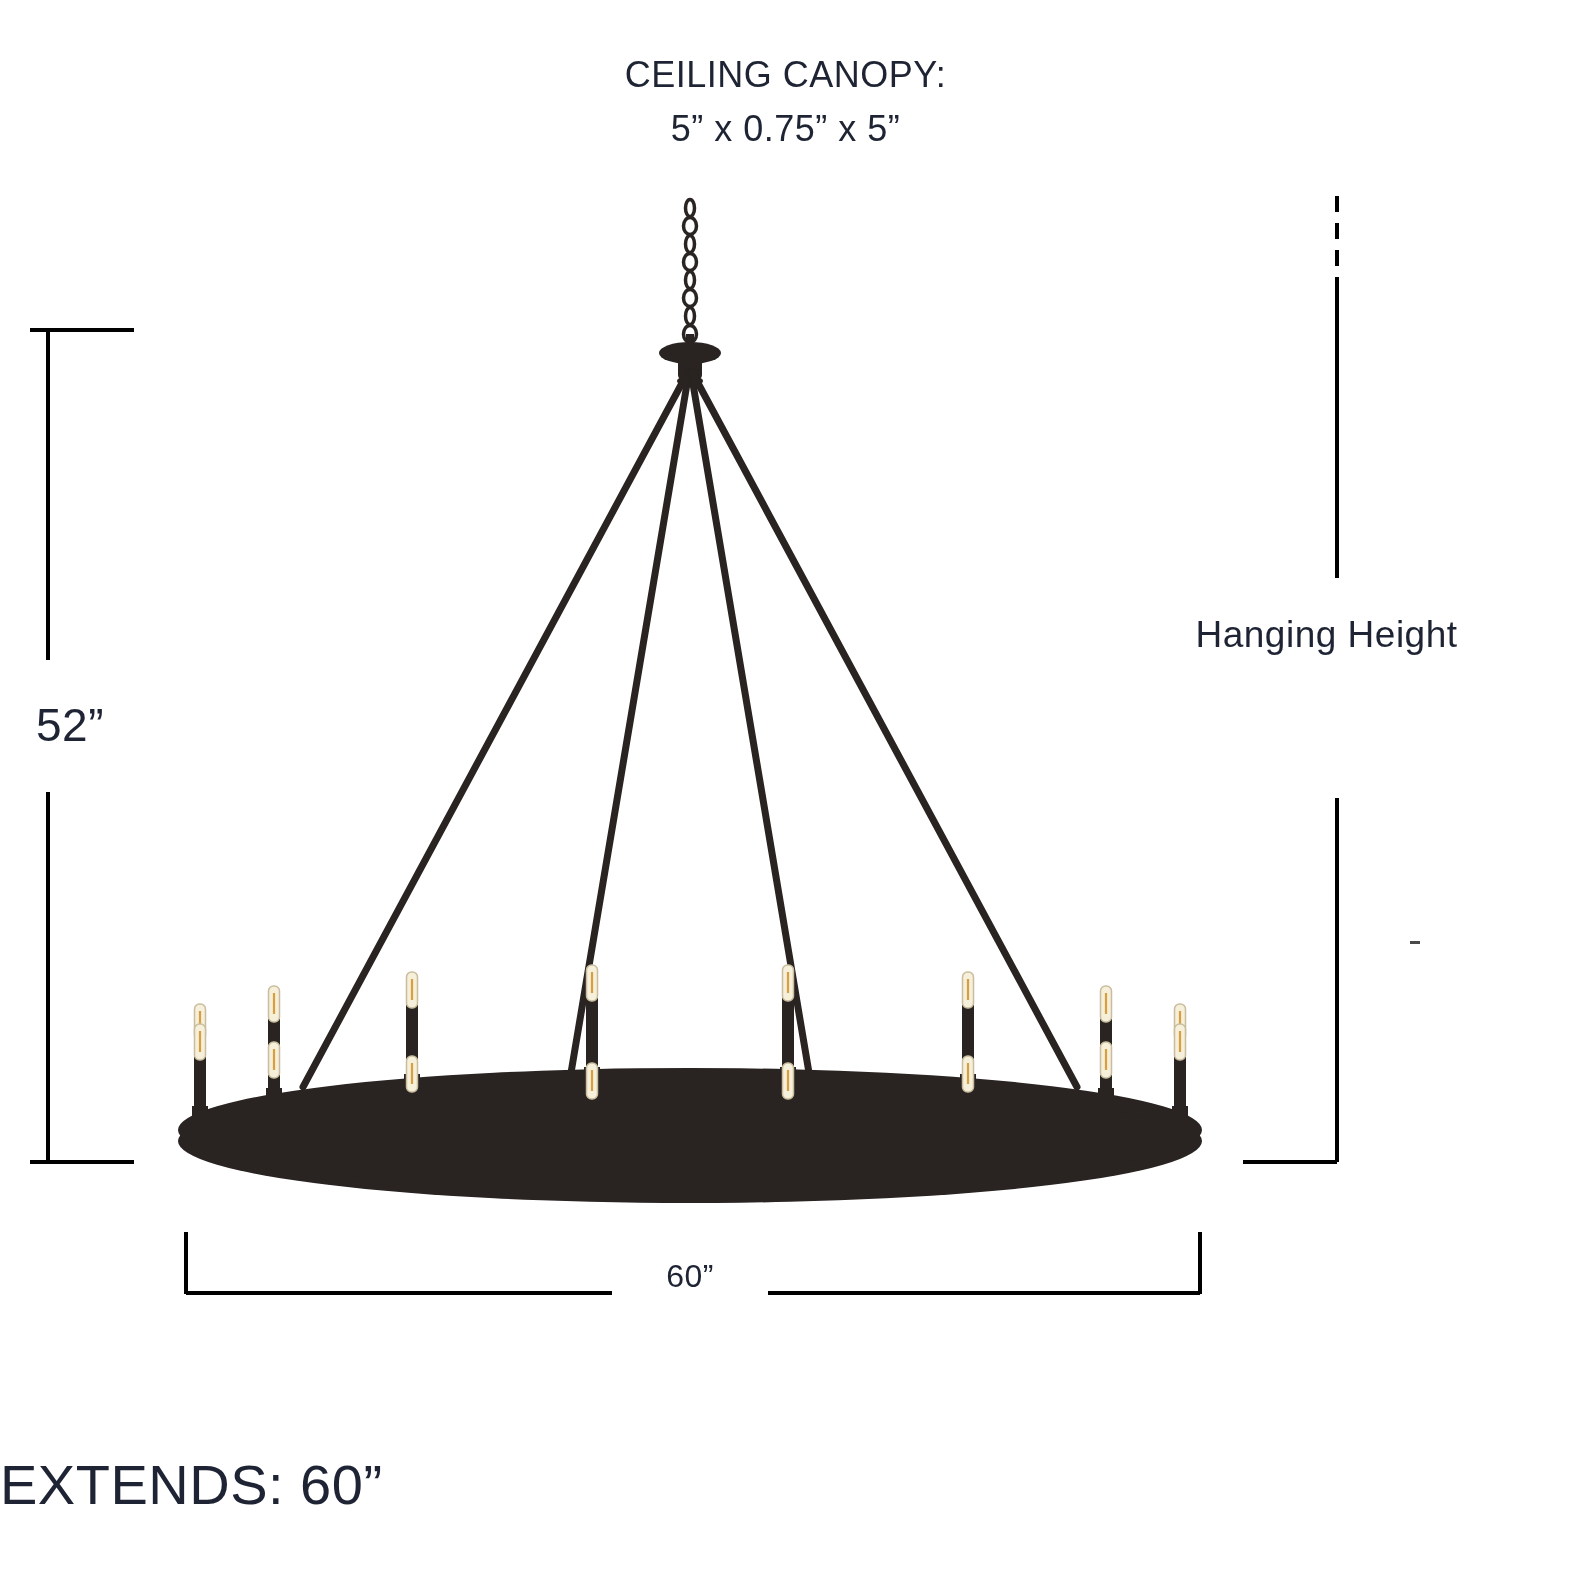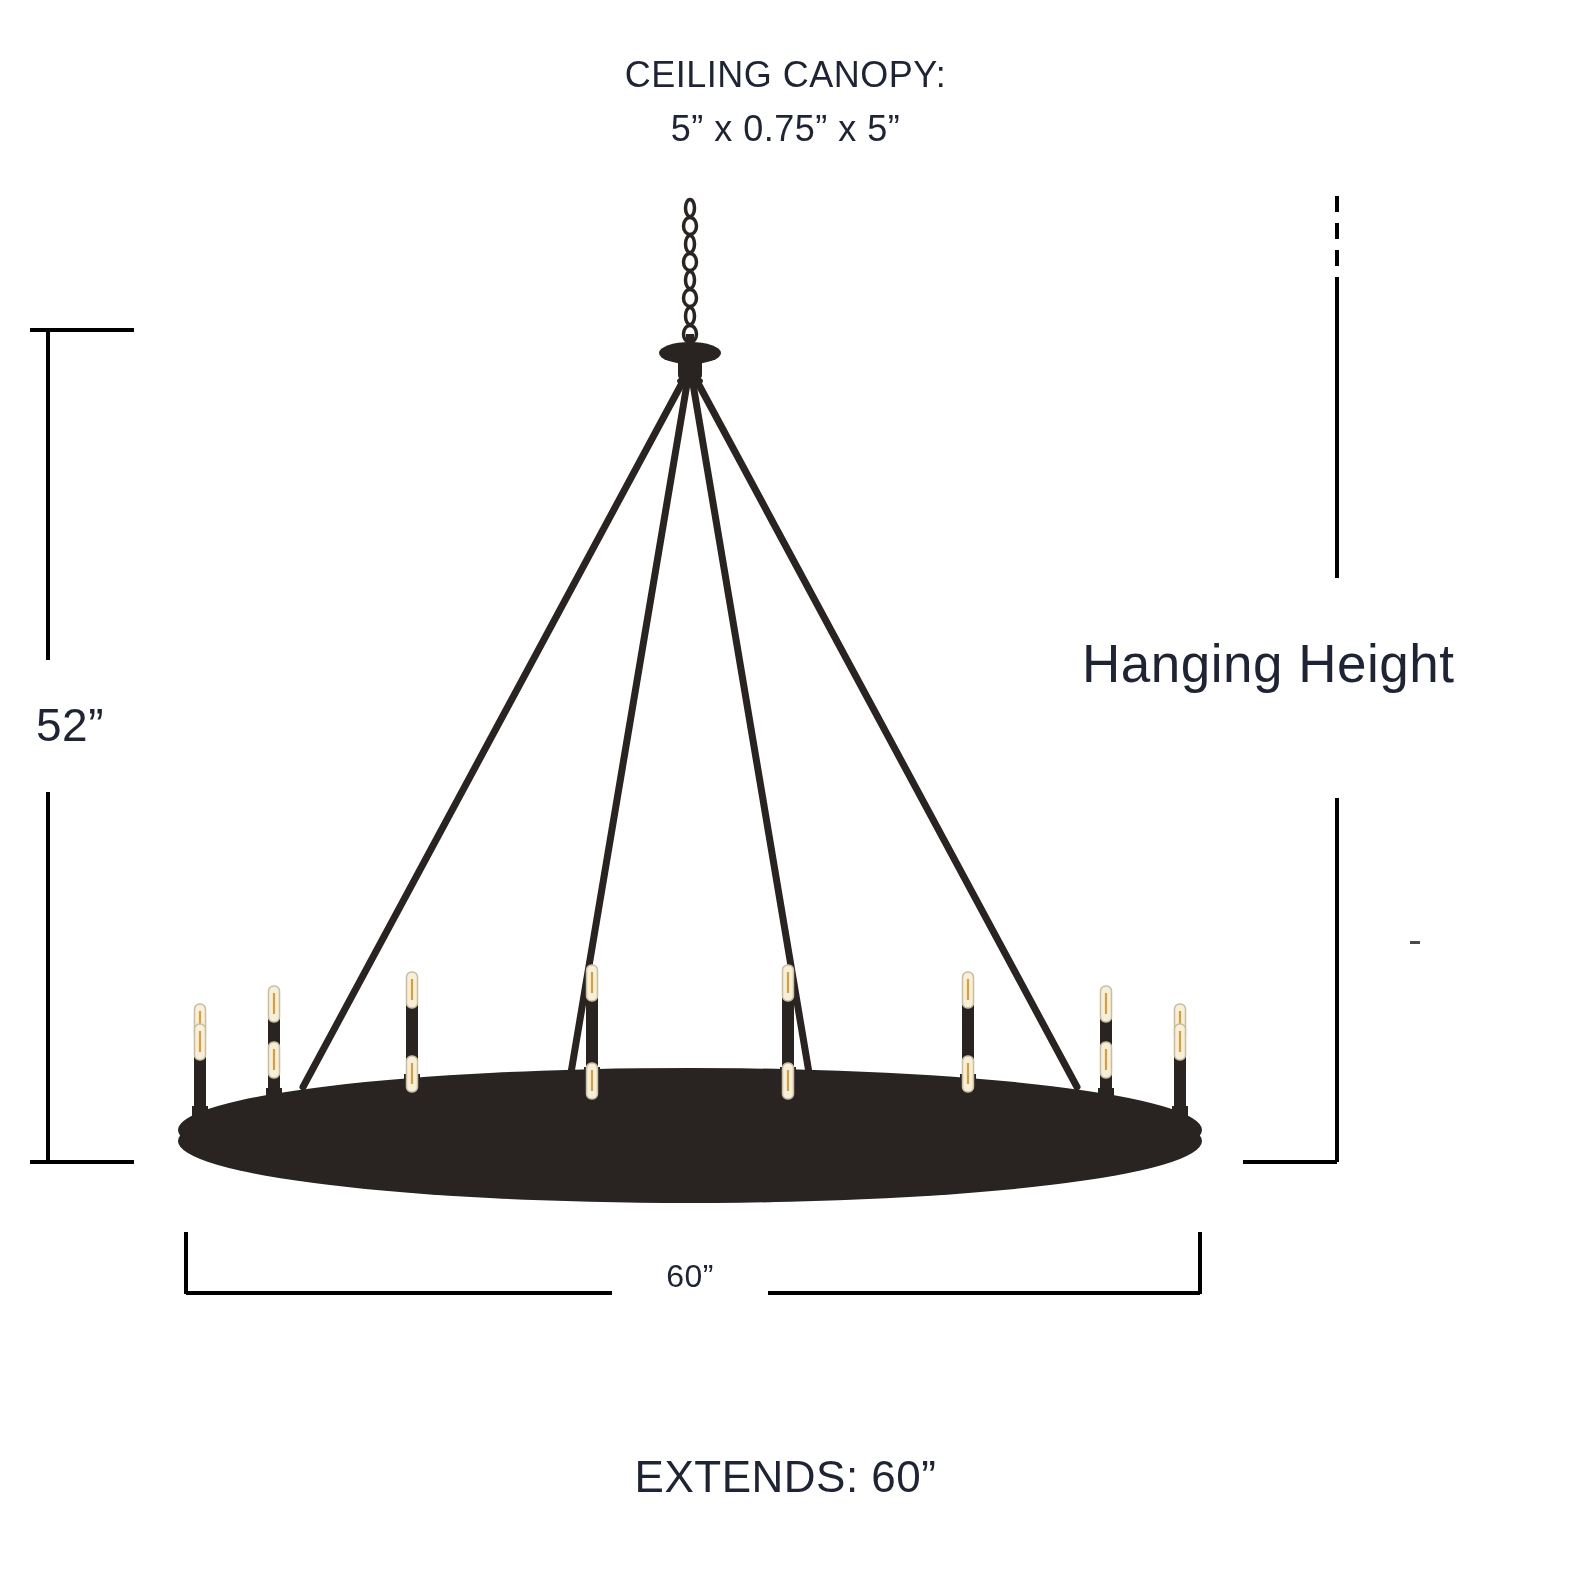--- a/index.html
+++ b/index.html
@@ -13,23 +13,23 @@
   html,body{background:#ffffff;}
   body{
     width:1571px;height:1571px;position:relative;overflow:hidden;
     font-family:"Liberation Sans", sans-serif;color:var(--text);
   }
   .stage{position:absolute;inset:0;}
   svg{position:absolute;left:0;top:0;}
   .label{position:absolute;font-weight:500;letter-spacing:0.5px;color:var(--text);}
   .title{left:0;right:0;top:20px;text-align:center;font-size:36px;line-height:1.5;margin-top:28px;}
   .height-label{left:0;top:698px;width:140px;text-align:center;font-size:46px;}
-  .hanging-label{left:1082px;top:626px;width:489px;text-align:left;font-size:53px;line-height:1.45;}
+  .hanging-label{left:1082px;top:608px;width:489px;text-align:center;font-size:37px;line-height:1.45;}
   .width-label{left:615px;top:1258px;width:150px;text-align:center;font-size:32px;}
-  .extends-label{left:0;right:0;top:1452px;text-align:center;font-size:44px;}
+  .extends-label{left:0;right:0;top:1452px;text-align:left;font-size:56px;}
 </style>
 </head>
 <body>
 
 <div class="stage">
 
   <svg id="diagram-svg" width="1571" height="1571" viewBox="0 0 1571 1571">
 
     <g stroke="#000" stroke-width="4">
       <line x1="30" y1="330" x2="134" y2="330"></line>

